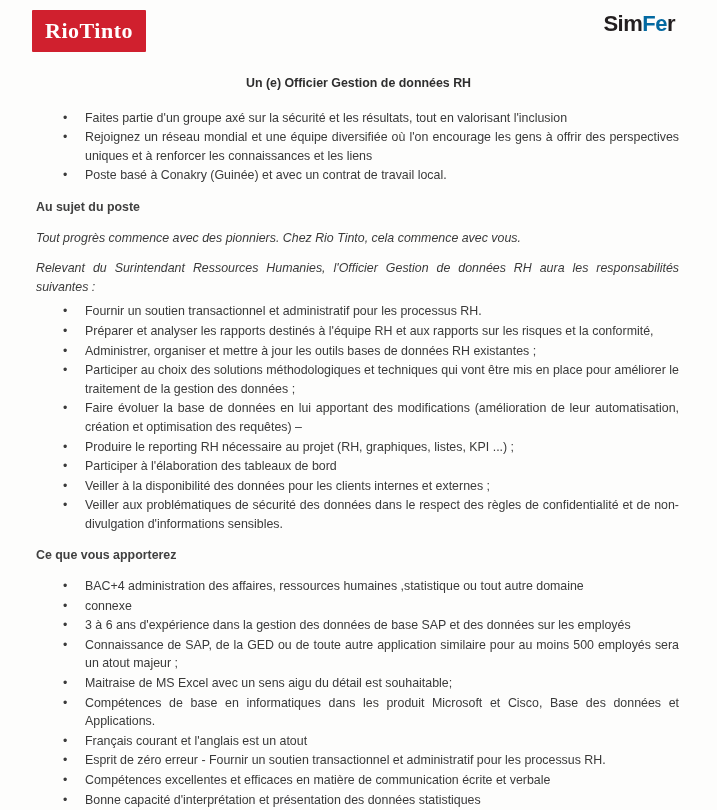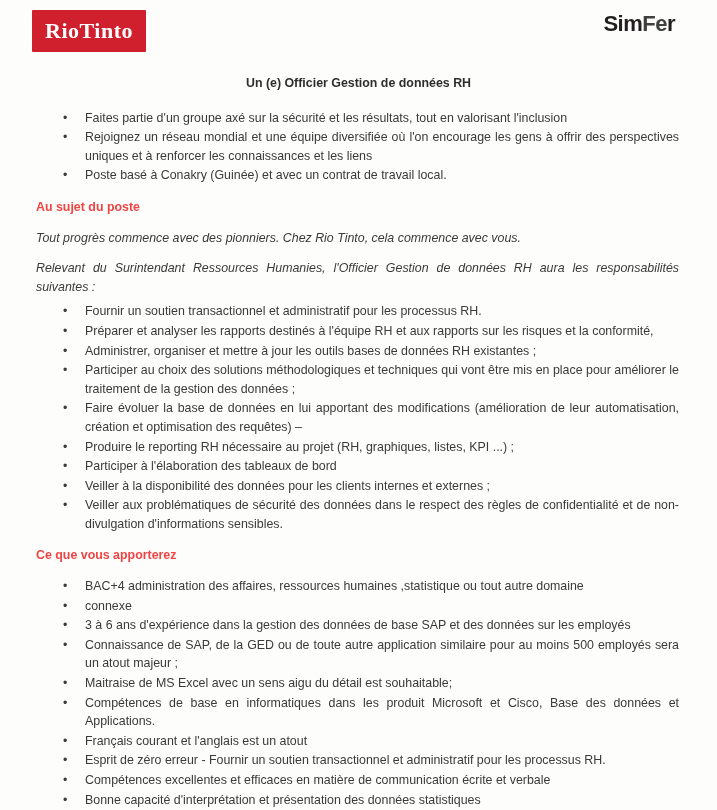--- a/index.html
+++ b/index.html
@@ -42,21 +42,21 @@
     border-radius: 1px;
   }
   .simfer-logo {
     font-family: "Liberation Sans", sans-serif;
     font-weight: 800;
     font-size: 22px;
     letter-spacing: -0.5px;
     margin-top: 5px;
   }
   .simfer-black { color: #231f20; }
-  .simfer-red   { color: #404040; margin-top: 40px; }
+  .simfer-red   { color: #0369a1; margin-top: 40px; }
   .doc-title {
     text-align: center;
     font-weight: 700;
     color: #2e2e2e;
     margin: 12px 0 16px 0;
   }
   .content {
     padding: 0 38px 16px 36px;
   }
   ul.bullets {
@@ -71,21 +71,21 @@
   }
   ul.bullets li::before {
     content: "\2022";
     position: absolute;
     left: -22px;
     top: 0;
     color: #3a3a3a;
   }
   .section-heading {
     font-weight: 700;
-    color: #ef4444;
+    color: #404040;
     margin: 13px 0 12px 0;
   }
   .para {
     margin: 0 0 12px 0;
     text-align: justify;
     font-style: italic;
   }
   .para.tight { margin-bottom: 6px; }
   .gap-after-title { margin-bottom: 2px; }
 </style>

